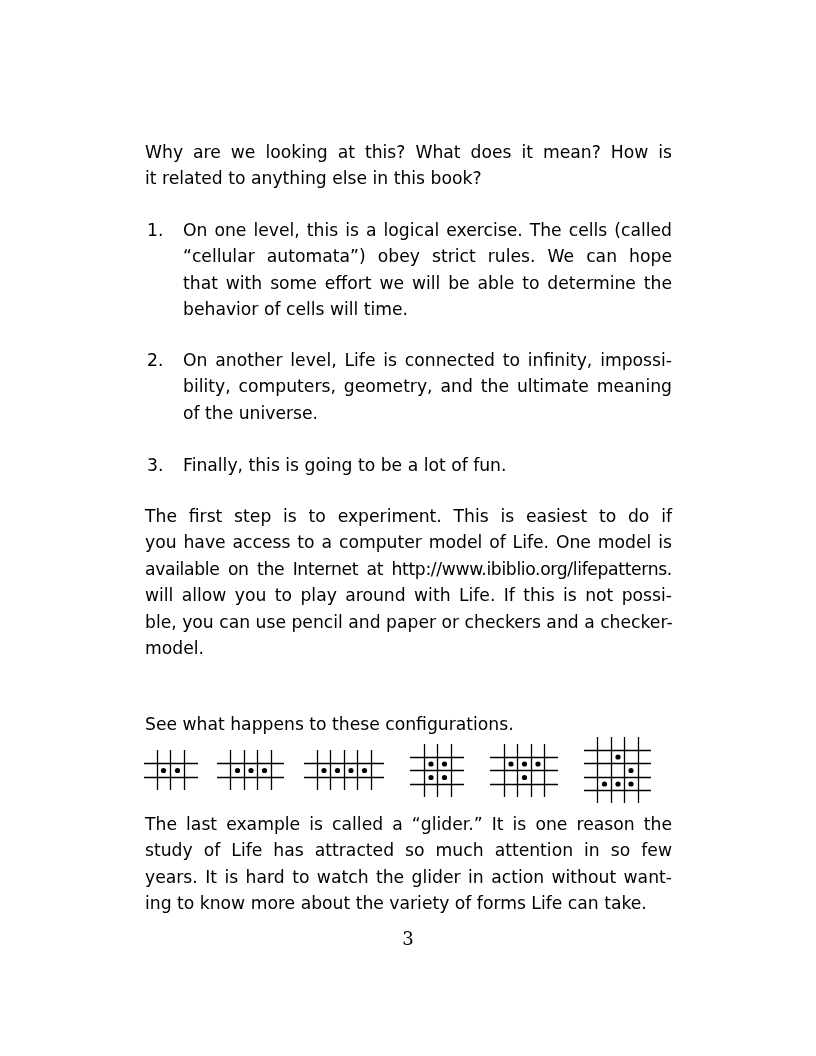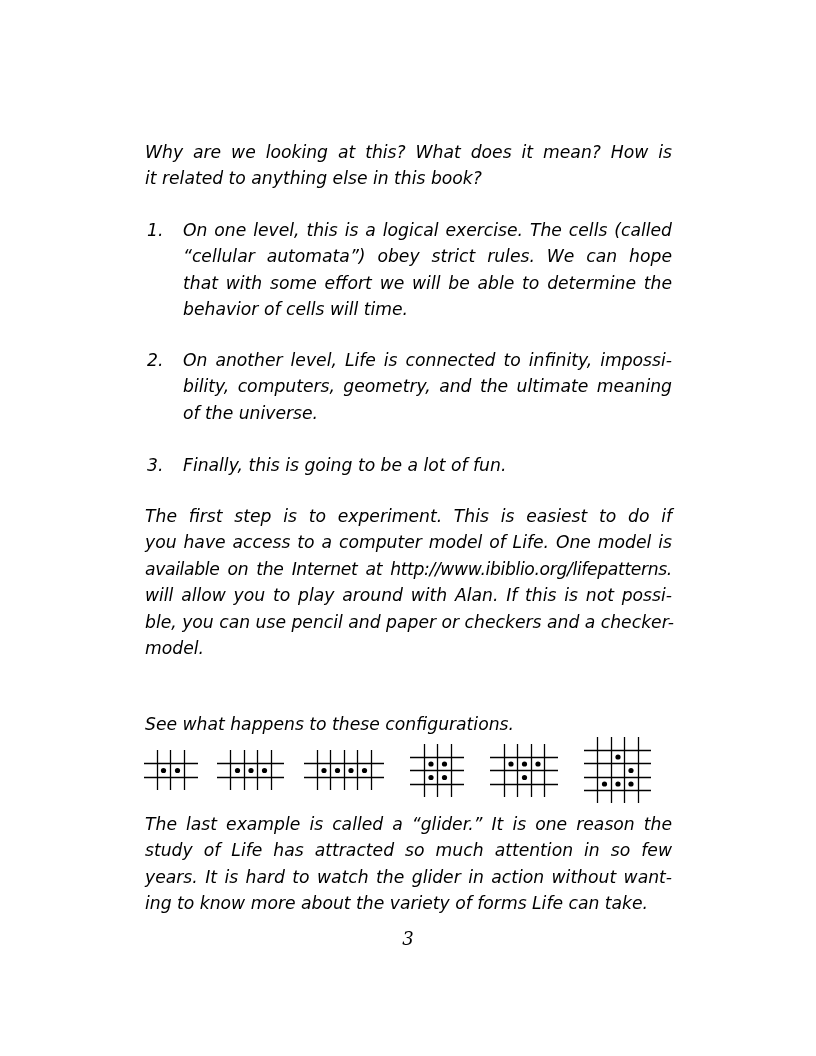--- a/index.html
+++ b/index.html
@@ -1,20 +1,20 @@
 <!DOCTYPE html>
 <html><head>
 <meta charset="utf-8">
 <style>
   html, body { margin: 0; padding: 0; background: #ffffff; }
   body { width: 816px; height: 1056px; position: relative; overflow: hidden; }
   .page {
     position: absolute; left: 0; top: 0; width: 816px; height: 1056px;
     font-family: "DejaVu Sans", "Liberation Sans", sans-serif;
-    color: #000; font-size: 17.2px; font-style: italic;
+    color: #000; font-size: 17.2px;
   }
   .block {
     position: absolute; left: 145px; width: 527px;
     line-height: 26.4px; text-align: justify;
   }
   .ln { display: block; white-space: nowrap; text-align: justify; text-align-last: justify; }
   .ln.last { text-align-last: left; }
   .item { position: absolute; left: 145px; width: 527px; line-height: 26.4px; }
   .item .num { position: absolute; left: 2px; top: 0; }
   .item .body { position: absolute; left: 38px; width: 489px; }
@@ -57,21 +57,21 @@
     <span class="num">3.</span>
     <div class="body">
       <span class="ln last">Finally, this is going to be a lot of fun.</span>
     </div>
   </div>
 
   <div class="block" style="top:503px;">
     <span class="ln">The first step is to experiment.  This is easiest to do if</span>
     <span class="ln">you have access to a computer model of Life. One model is</span>
     <span class="ln" style="letter-spacing:-0.35px;">available on the Internet at http://www.ibiblio.org/lifepatterns.</span>
-    <span class="ln">will allow you to play around with Alan. If this is not possi-</span>
+    <span class="ln">will allow you to play around with Life. If this is not possi-</span>
     <span class="ln">ble, you can use pencil and paper or checkers and a checker-</span>
     <span class="ln last">model.</span>
   </div>
 
   <div class="block" style="top:711px;">
     <span class="ln last">See what happens to these configurations.</span>
   </div>
 
   <svg class="grids" viewBox="0 0 816 1056" xmlns="http://www.w3.org/2000/svg">
     <g stroke="#000" stroke-width="1.3" fill="#000">

